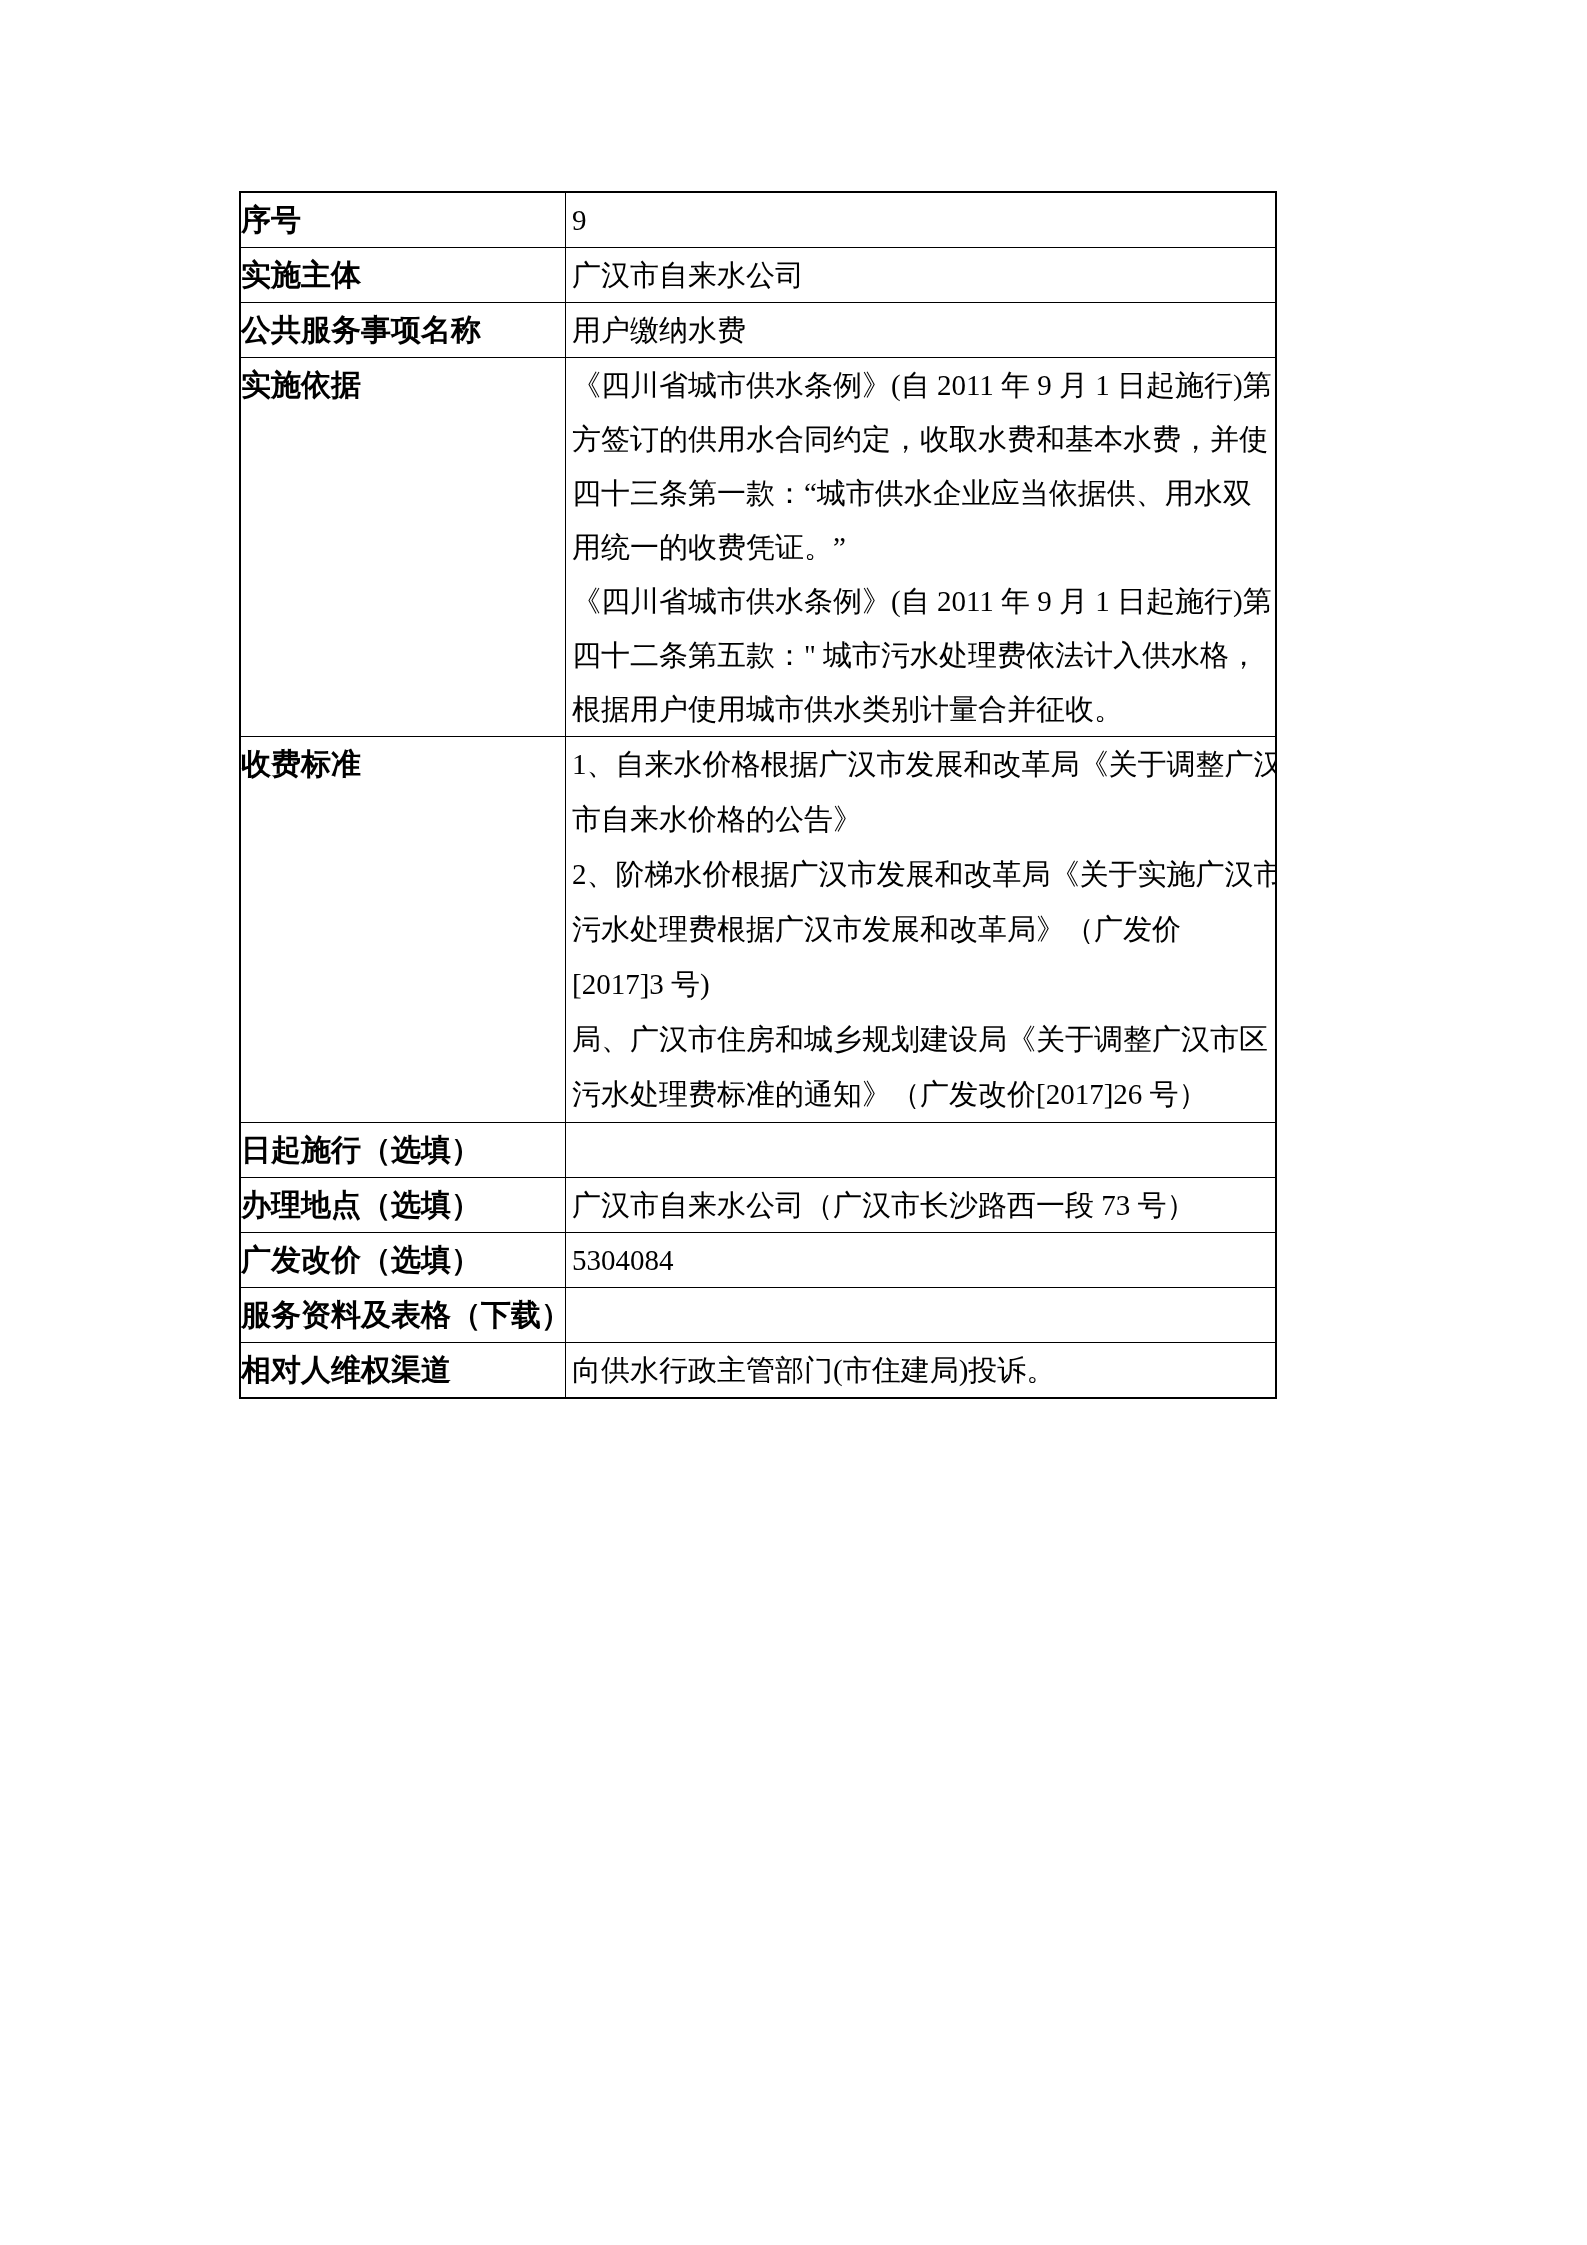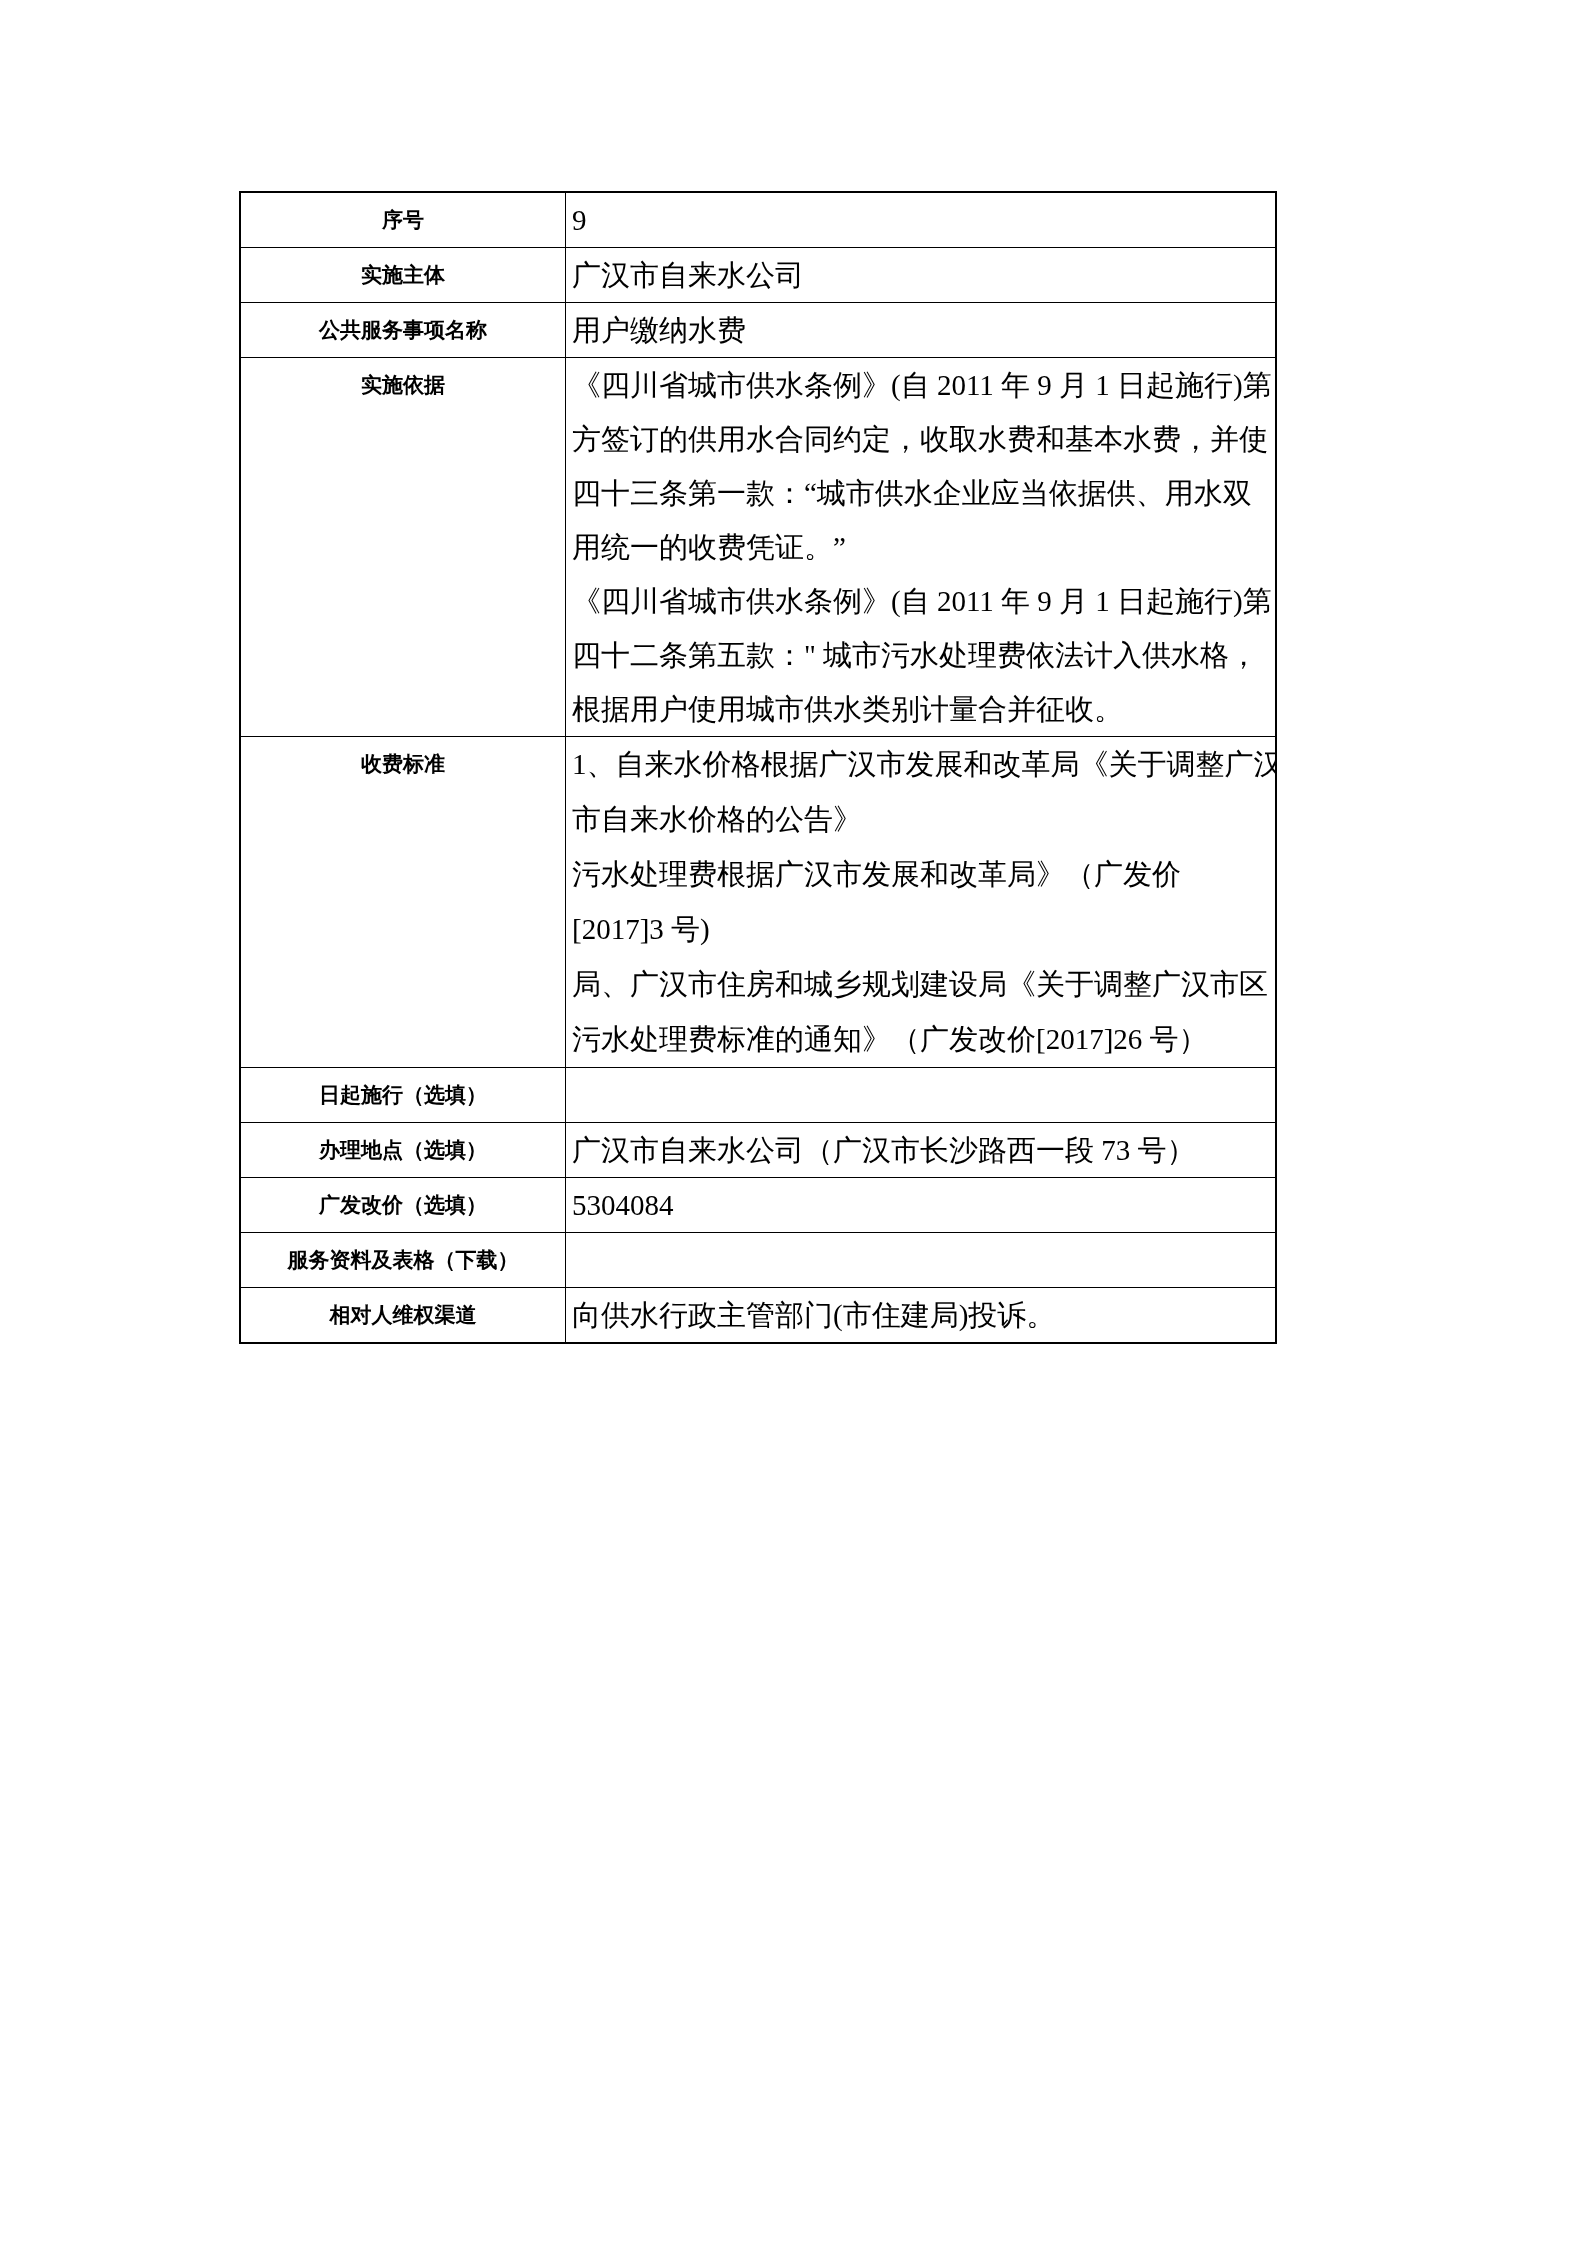--- a/index.html
+++ b/index.html
@@ -27,23 +27,22 @@
     border-bottom: 1px solid #000000;
   }
   .trow:last-child {
     border-bottom: none;
   }
   .tlabel {
     flex: 0 0 325px;
     width: 325px;
     box-sizing: border-box;
     border-right: 1px solid #000000;
-    text-align: center;
     font-weight: bold;
-    font-size: 21px;
+    font-size: 30px;
     line-height: 54px;
     overflow: hidden;
     white-space: nowrap;
   }
   .tvalue {
     flex: 1 1 auto;
     padding-left: 6px;
     padding-right: 4px;
     overflow: hidden;
   }
@@ -94,20 +93,21 @@
         <div class="vline">四十二条第五款：" 城市污水处理费依法计入供水格，</div>
         <div class="vline">根据用户使用城市供水类别计量合并征收。</div>
       </div>
     </div>
 
     <div class="trow row-fee">
       <div class="tlabel">收费标准</div>
       <div class="tvalue">
         <div class="vline">1、自来水价格根据广汉市发展和改革局《关于调整广汉</div>
         <div class="vline">市自来水价格的公告》</div>
+        <div class="vline">2、阶梯水价根据广汉市发展和改革局《关于实施广汉市</div>
         <div class="vline">污水处理费根据广汉市发展和改革局》（广发价</div>
         <div class="vline">[2017]3 号)</div>
         <div class="vline">局、广汉市住房和城乡规划建设局《关于调整广汉市区</div>
         <div class="vline">污水处理费标准的通知》（广发改价[2017]26 号）</div>
       </div>
     </div>
 
     <div class="trow">
       <div class="tlabel">日起施行（选填）</div>
     </div>

